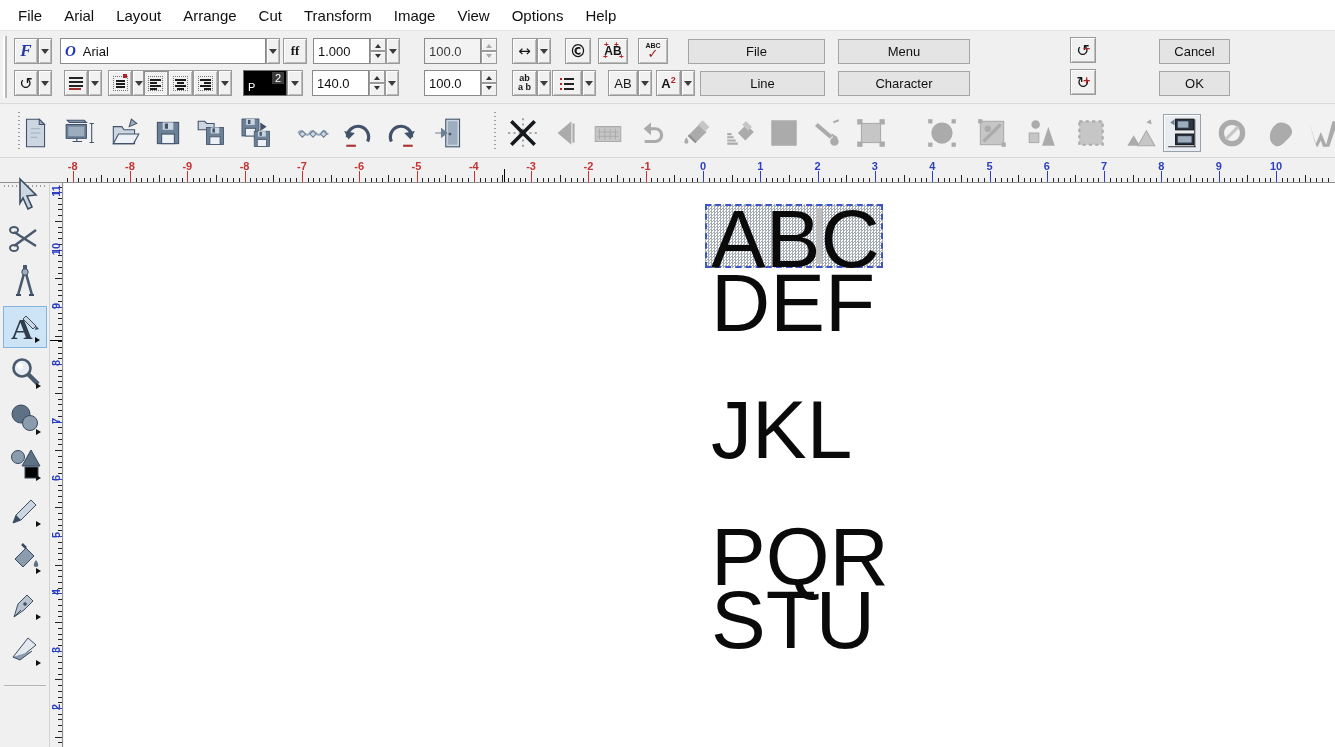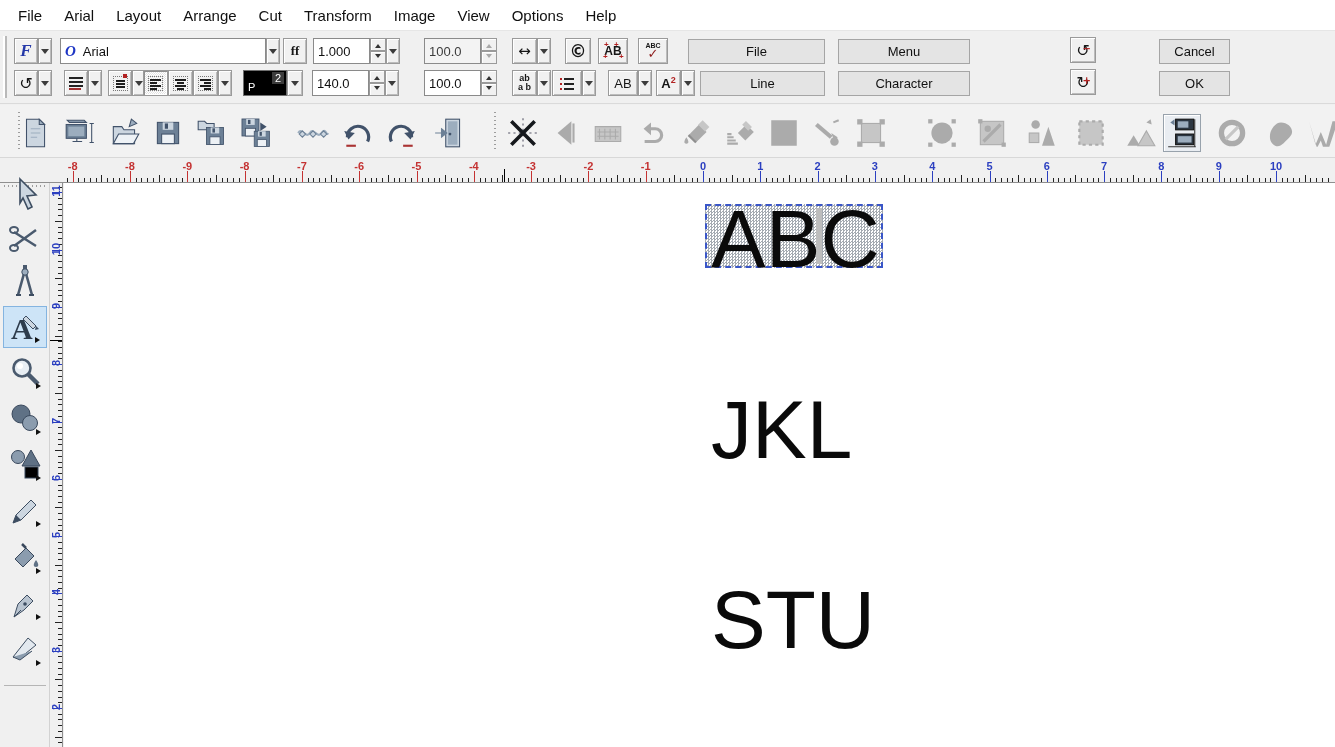--- a/index.html
+++ b/index.html
@@ -966,15 +966,17 @@
         <path d="M5 25l7 3 12-9" fill="#8b9cae" stroke="#3d4d61"></path>
       </svg>
       <i class="fly"></i>
     </div>
   </div>
 
 <div id="canvas">
     <div id="selbox" style="border-color: rgb(58, 86, 200);"></div>
     <div id="textcursor"></div>
     <div class="tline" style="top: 24px;">ABC</div>
+    <div class="tline" style="top: 87.5px;">DEF</div>
     <div class="tline" style="top: 214.5px; text-align: center;">JKL</div>
+    <div class="tline" style="top: 341.5px;">PQR</div>
     <div class="tline" style="top: 405px;">STU</div>
   </div>
 
 </body></html>

